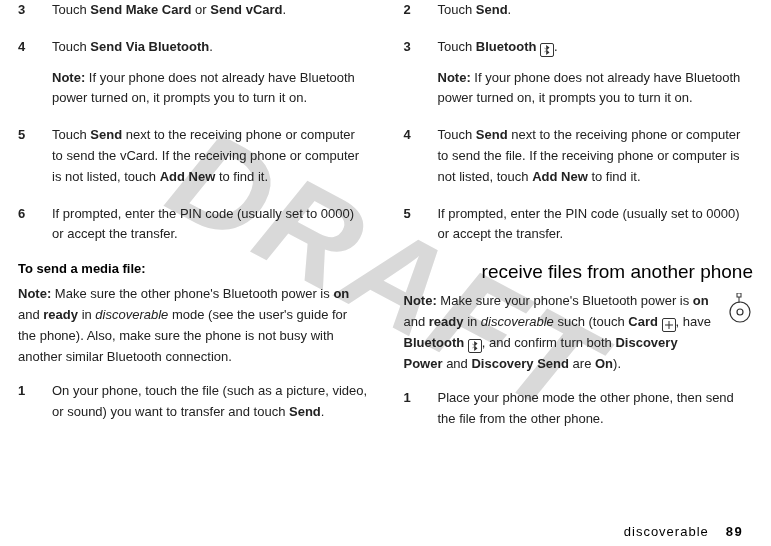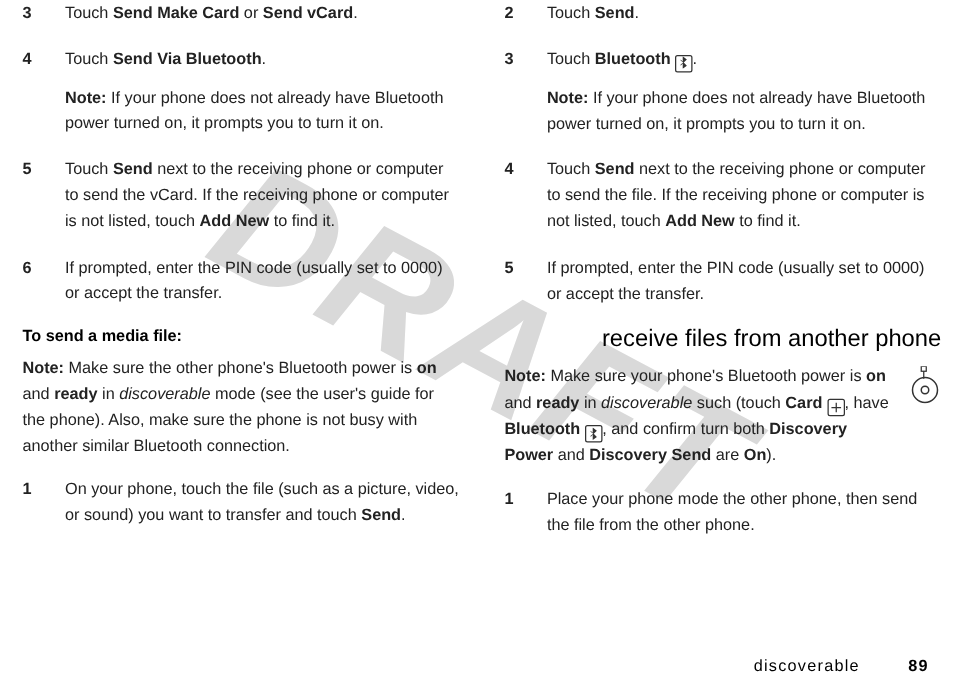--- a/index.html
+++ b/index.html
@@ -90,21 +90,22 @@
   }
   .footer {
     position: absolute;
     bottom: 6px;
     right: 28px;
     font-size: 13px;
     letter-spacing: 1px;
   }
   .footer .pagenum {
     font-weight: 700;
-    margin-left: 34px;
+    margin-left: 12px;
+    font-family: Liberation Mono, monospace;
   }
   .media-icon-wrap {
     float: right;
     margin: 2px 0 4px 8px;
   }
 </style>
 </head>
 <body>
 
 <div class="watermark">DRAFT</div>

